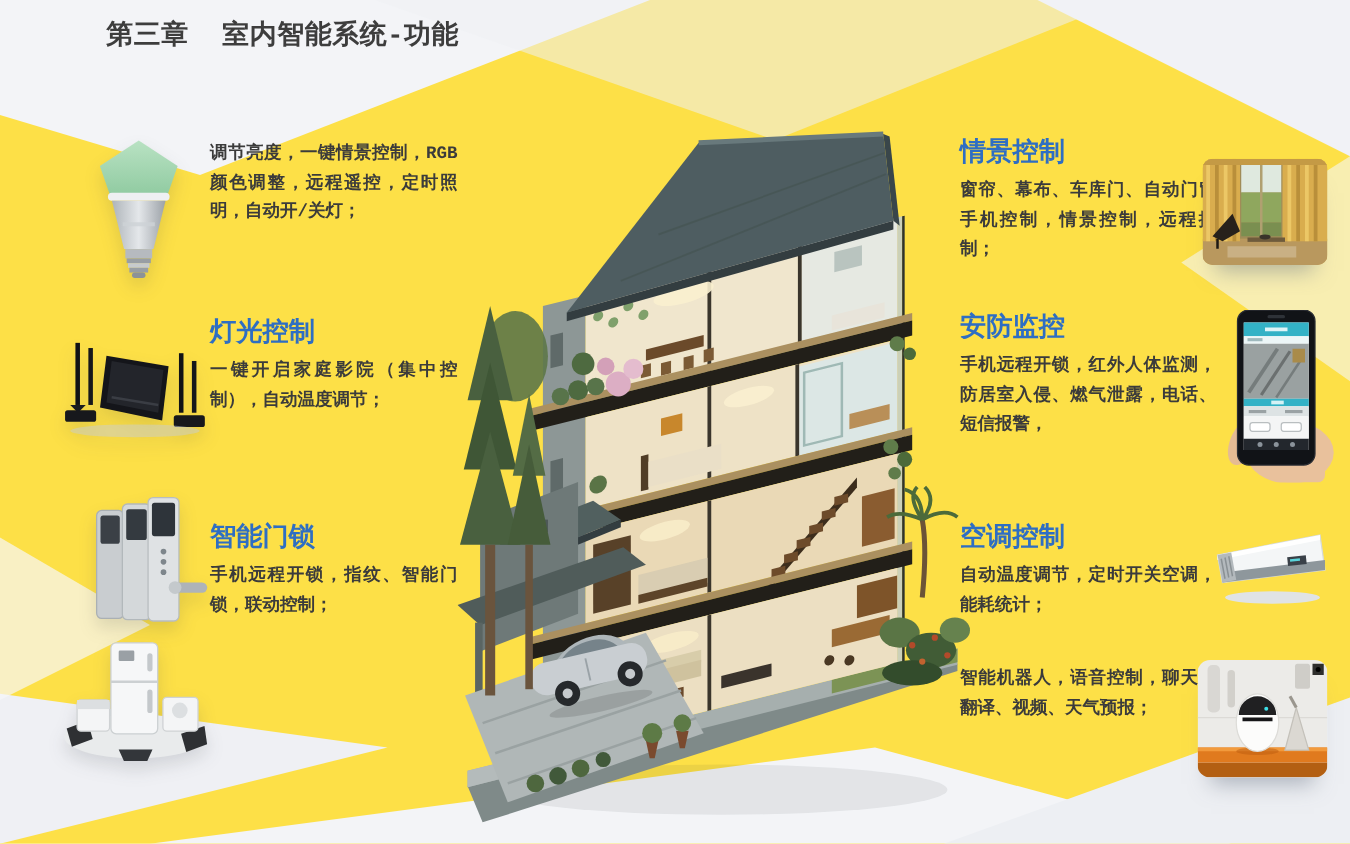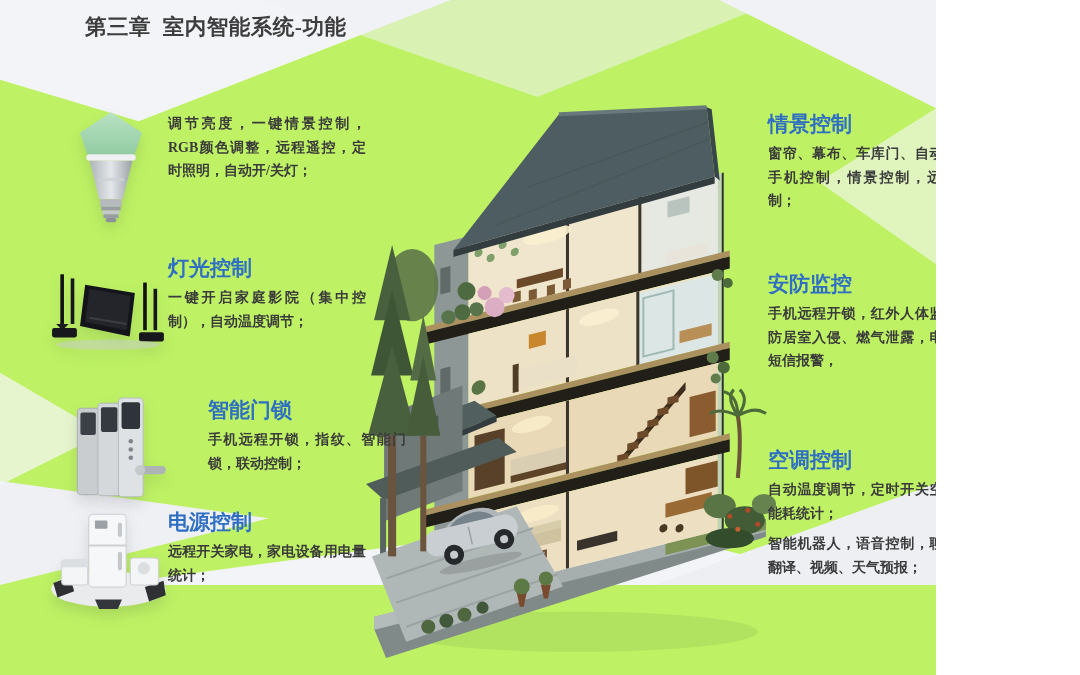--- a/index.html
+++ b/index.html
@@ -1,17 +1,17 @@
 <!DOCTYPE html>
 <html><head>
 <meta charset="utf-8">
 <style>
   html,body{margin:0;padding:0;}
-  .slide{position:relative;width:936px;height:675px;background:#bef264;overflow:hidden;
-         font-family:Liberation Serif, serif;}
+  .slide{position:relative;width:1080px;height:675px;background:#fde047;overflow:hidden;
+         font-family:Liberation Mono, monospace;}
   .bg{position:absolute;inset:0;z-index:0;}
   .layer{position:absolute;z-index:2;}
   .page-title{left:85px;top:12px;font-size:21.5px;font-weight:700;color:#3d3d3d;
               white-space:pre;letter-spacing:.5px;}
   .icon-box{display:flex;align-items:center;justify-content:center;
             filter:drop-shadow(0 7px 7px rgba(40,50,60,.14));}
   .txt{width:198px;}
   .txt h3{margin:0 0 6px 0;font-size:21px;font-weight:700;color:#2e6ec3;line-height:24px;}
   .txt p{margin:0;font-size:14px;line-height:23.5px;color:#3b3b3b;font-weight:600;
          text-align:justify;}
@@ -20,23 +20,23 @@
          box-shadow:0 16px 16px -11px rgba(110,120,135,.5);}
   .photo.rr{border-radius:10px;}
   .noshadow{box-shadow:none;border-radius:0;overflow:visible;}
   svg{display:block;}
   
   #icon-bulb{left:57px;top:107px;width:108px;height:118px;}
   #icon-theater{left:50px;top:266px;width:118px;height:88px;}
   #icon-lock{left:70px;top:396px;width:100px;height:108px;}
   #icon-power{left:48px;top:508px;width:122px;height:104px;}
   #txt-l1{left:168px;top:112px;} #txt-l2{left:168px;top:256px;}
-  #txt-l3{left:168px;top:398px;margin-left:40px;} #txt-l4{left:168px;top:510px;}
-  #txt-r1{left:768px;top:112px;} #txt-r2{left:768px;top:252px;margin-top:20px;}
-  #txt-r3{left:768px;top:420px;margin-top:28px;} #txt-r4{left:768px;top:532px;}
+  #txt-l3{left:168px;top:420px;} #txt-l4{left:168px;top:510px;}
+  #txt-r1{left:768px;top:112px;} #txt-r2{left:768px;top:252px;}
+  #txt-r3{left:768px;top:420px;} #txt-r4{left:768px;top:532px;}
   #photo-curtain{left:962px;top:127px;width:100px;height:85px;}
   #photo-phone{left:974px;top:248px;width:94px;height:138px;}
   #photo-ac{left:966px;top:414px;width:100px;height:84px;}
   #photo-robot{left:958px;top:528px;width:104px;height:94px;}
   #house{left:366px;top:84px;width:412px;height:578px;z-index:1;}
 </style>
 </head>
 <body>
 
 <div class="slide">
@@ -300,24 +300,20 @@
       <rect x="12" y="50" width="25" height="24" rx="3" fill="#f4f5f6" stroke="#cfd2d4"></rect>
       <rect x="12" y="50" width="25" height="7" fill="#dcdfe1"></rect>
       <rect x="78" y="48" width="27" height="26" rx="3" fill="#f4f5f6" stroke="#cfd2d4"></rect>
       <circle cx="91" cy="58" r="6" fill="#dcdfe1"></circle>
       <rect x="38" y="6" width="36" height="70" rx="4" fill="#f6f7f8" stroke="#ccd0d2"></rect>
       <line x1="38" y1="36" x2="74" y2="36" stroke="#ccd0d2" stroke-width="2"></line>
       <rect x="66" y="14" width="4" height="14" rx="2" fill="#c4c8cb"></rect>
       <rect x="66" y="42" width="4" height="18" rx="2" fill="#c4c8cb"></rect>
       <rect x="44" y="12" width="12" height="8" rx="1" fill="#9aa0a5"></rect>
     </svg>
-  </div>
-  <div class="layer txt" id="txt-l4">
-    <h3>电源控制</h3>
-    <p>远程开关家电，家电设备用电量统计；</p>
   </div>
 
   <div class="layer txt r" id="txt-r1">
     <h3>情景控制</h3>
     <p>窗帘、幕布、车库门、自动门窗手机控制，情景控制，远程控制；</p>
   </div>
   <div class="layer photo" id="photo-curtain">
     <svg viewBox="0 0 100 85" width="100" height="85">
       <rect width="100" height="85" fill="#c8a452"></rect>
       <rect x="0" y="64" width="100" height="21" fill="#b9985e"></rect>

